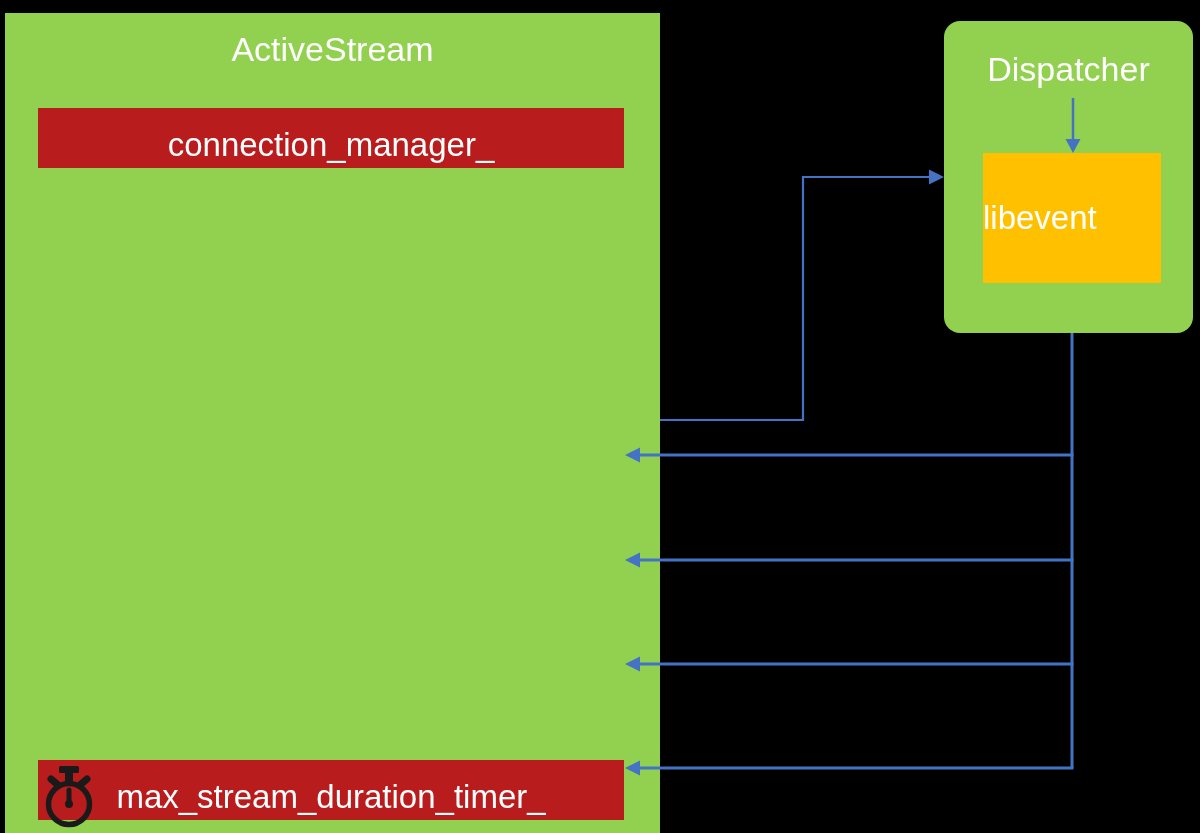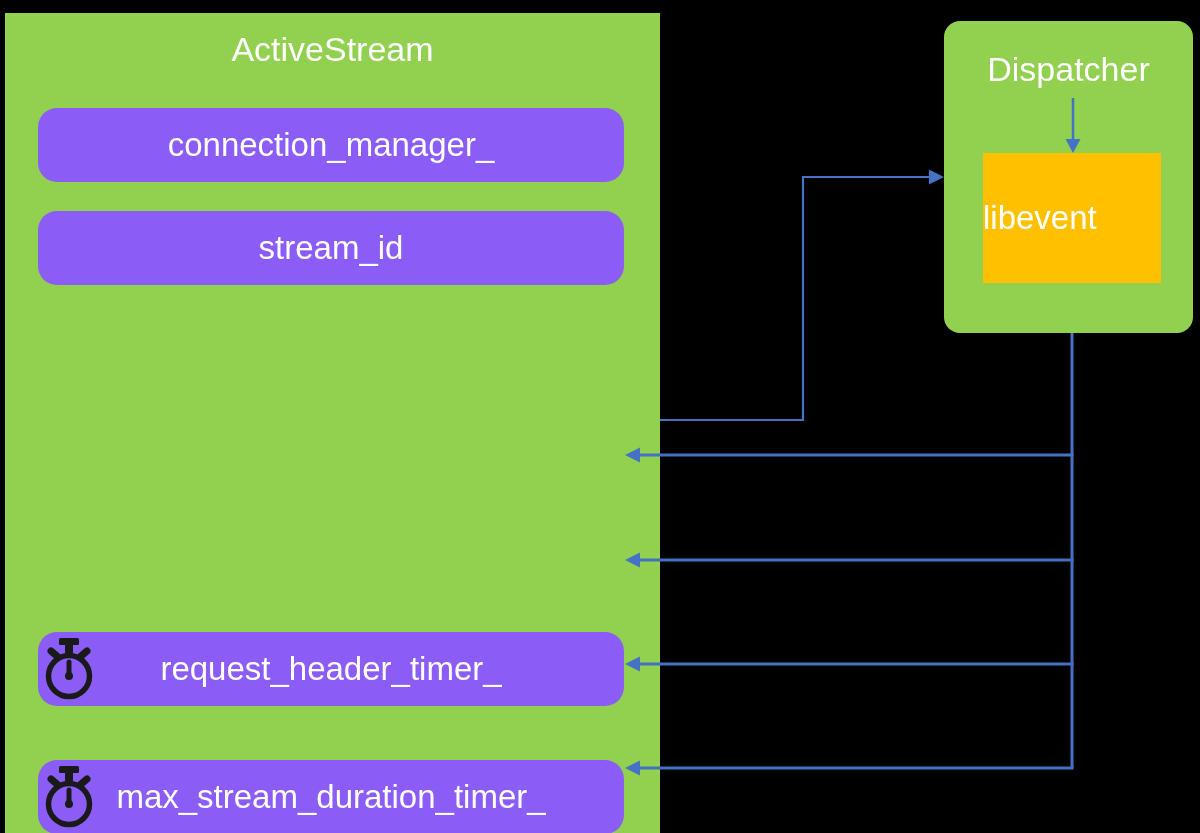--- a/index.html
+++ b/index.html
@@ -26,23 +26,22 @@
     text-align: center;
     font-size: 34px;
     font-weight: 400;
     color: #ffffff;
     line-height: 40px;
   }
 
   .field-row {
     position: absolute;
     left: 33px;
-    width: 586px; height: 74px;
-    background: #8b5cf6;
-    border-radius: 19px;
+    width: 586px; height: 60px;
+    background: #b91c1c;
   }
   .field-row .row-label {
     display: block;
     width: 100%;
     text-align: center;
     line-height: 74px;
     font-size: 33px;
     color: #ffffff;
     white-space: nowrap;
   }
@@ -116,41 +115,24 @@
 
 <div class="stage">
 
   <div class="activestream">
     <div class="activestream-title">ActiveStream</div>
 
     <div class="field-row row-0">
       <span class="row-label">connection_manager_</span>
     </div>
 
-    <div class="field-row row-1">
-      <span class="row-label">stream_id</span>
-    </div>
 
 
 
 
-    <div class="field-row row-5">
-      <span class="timer-icon">
-        <svg viewBox="0 0 52 62">
-          <rect class="fill" x="16" y="0" width="20" height="7" rx="1.5"></rect>
-          <rect class="fill" x="22" y="5" width="8" height="10"></rect>
-          <line class="stroke" x1="8" y1="13" x2="15" y2="19" stroke-width="7" stroke-linecap="round"></line>
-          <line class="stroke" x1="44" y1="13" x2="37" y2="19" stroke-width="7" stroke-linecap="round"></line>
-          <circle class="stroke" cx="26" cy="38" r="20.5" stroke-width="5.5"></circle>
-          <line class="stroke" x1="26" y1="38" x2="26" y2="24" stroke-width="5" stroke-linecap="round"></line>
-          <circle class="fill" cx="26" cy="38" r="4"></circle>
-        </svg>
-      </span>
-      <span class="row-label">request_header_timer_</span>
-    </div>
 
     <div class="field-row row-6">
       <span class="timer-icon">
         <svg viewBox="0 0 52 62">
           <rect class="fill" x="16" y="0" width="20" height="7" rx="1.5"></rect>
           <rect class="fill" x="22" y="5" width="8" height="10"></rect>
           <line class="stroke" x1="8" y1="13" x2="15" y2="19" stroke-width="7" stroke-linecap="round"></line>
           <line class="stroke" x1="44" y1="13" x2="37" y2="19" stroke-width="7" stroke-linecap="round"></line>
           <circle class="stroke" cx="26" cy="38" r="20.5" stroke-width="5.5"></circle>
           <line class="stroke" x1="26" y1="38" x2="26" y2="24" stroke-width="5" stroke-linecap="round"></line>

